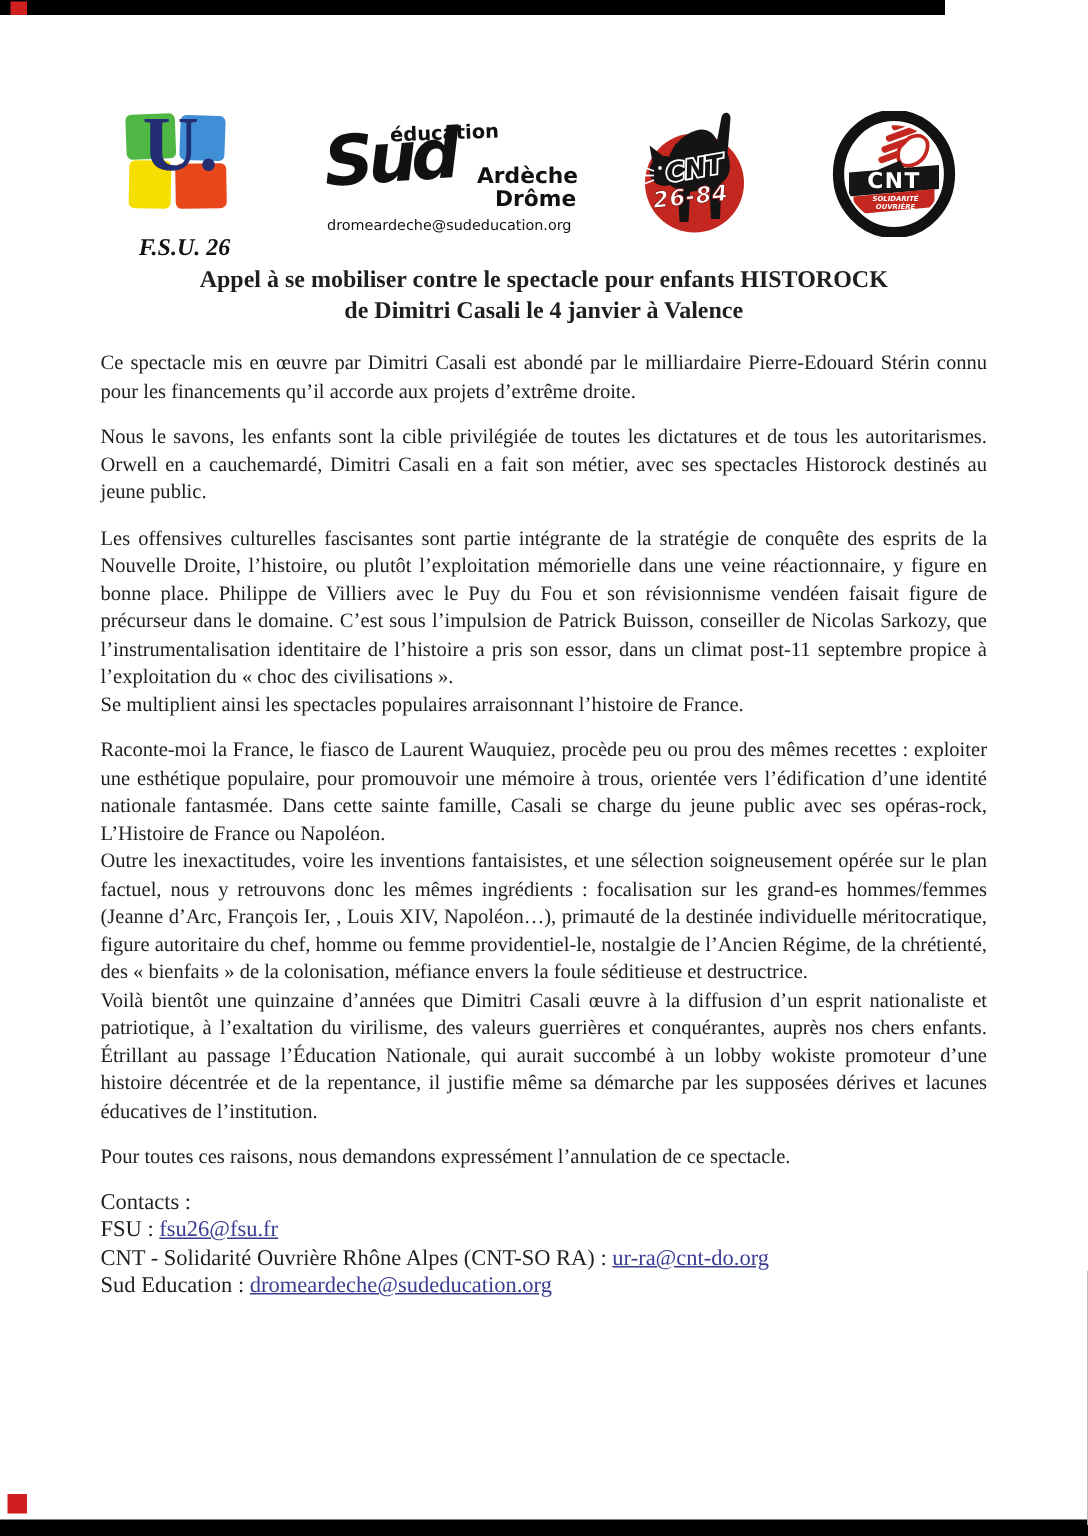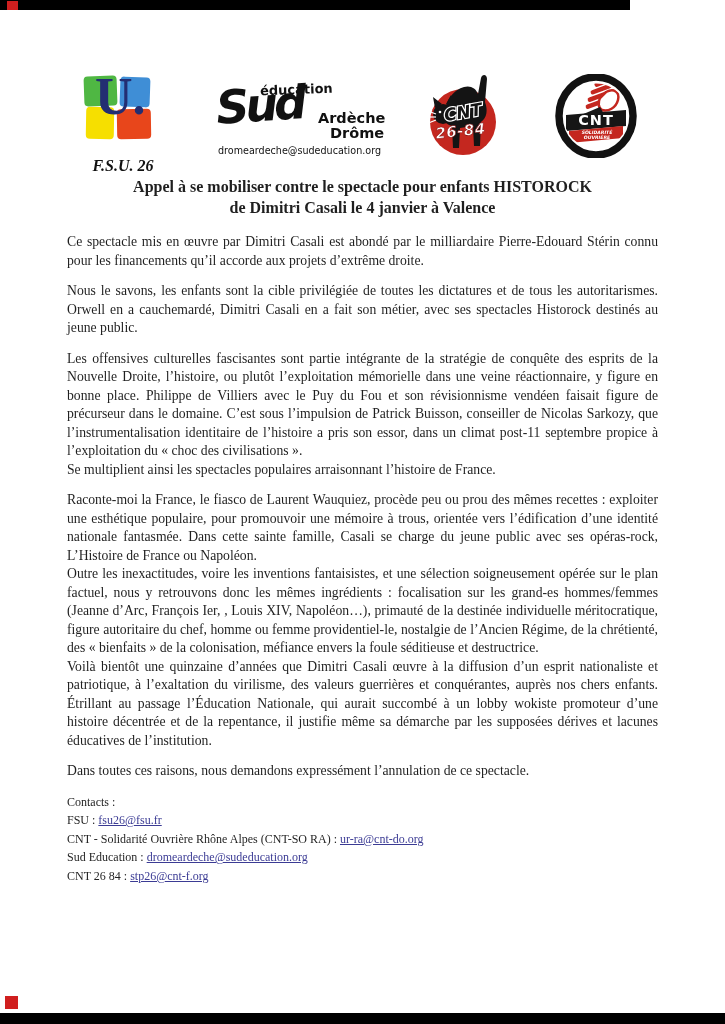--- a/index.html
+++ b/index.html
@@ -37,21 +37,21 @@
   .cnt2684-logo { position:absolute; left:424px; top:72px; width:80px; height:92px; }
   .cntso-logo   { position:absolute; left:554px; top:74px; width:84px; height:84px; }
   svg text { font-family:"DejaVu Sans",sans-serif; }
 
   
   .content { position:absolute; left:67px; top:176px; width:591px; }
   .doc-title { text-align:center; font-weight:bold; font-size:16px; line-height:21px; margin:0 0 15px 0; }
   .block { margin:0 0 12px 0; }
   .block p { margin:0; font-size:13.7px; line-height:18.5px; text-align:justify; }
   .contacts { margin-top:1px; }
-  .contacts div { font-size:12px; line-height:18.6px; }
+  .contacts div { font-size:15px; line-height:18.6px; }
   .email-link { color:var(--link-color,#3b3b94); text-decoration:underline; cursor:pointer; }
 </style>
 </head>
 <body>
 
 <div class="page">
 
   <div class="bar-top"></div>
   <div class="red-top"></div>
   <div class="red-bottom"></div>
@@ -137,32 +137,29 @@
       <p>Se multiplient ainsi les spectacles populaires arraisonnant l’histoire de France.</p>
     </div>
 
     <div class="block">
       <p>Raconte-moi la France, le fiasco de Laurent Wauquiez, procède peu ou prou des mêmes recettes : exploiter une esthétique populaire, pour promouvoir une mémoire à trous, orientée vers l’édification d’une identité nationale fantasmée. Dans cette sainte famille, Casali se charge du jeune public avec ses opéras-rock, L’Histoire de France ou Napoléon.</p>
       <p>Outre les inexactitudes, voire les inventions fantaisistes, et une sélection soigneusement opérée sur le plan factuel, nous y retrouvons donc les mêmes ingrédients : focalisation sur les grand-es hommes/femmes (Jeanne d’Arc, François Ier, , Louis XIV, Napoléon…), primauté de la destinée individuelle méritocratique, figure autoritaire du chef, homme ou femme providentiel-le, nostalgie de l’Ancien Régime, de la chrétienté, des « bienfaits » de la colonisation, méfiance envers la foule séditieuse et destructrice.</p>
       <p>Voilà bientôt une quinzaine d’années que Dimitri Casali œuvre à la diffusion d’un esprit nationaliste et patriotique, à l’exaltation du virilisme, des valeurs guerrières et conquérantes, auprès nos chers enfants. Étrillant au passage l’Éducation Nationale, qui aurait succombé à un lobby wokiste promoteur d’une histoire décentrée et de la repentance, il justifie même sa démarche par les supposées dérives et lacunes éducatives de l’institution.</p>
     </div>
 
     <div class="block">
-      <p>Dans toutes ces raisons, nous demandons expressément l’annulation de ce spectacle.</p>
+      <p>Pour toutes ces raisons, nous demandons expressément l’annulation de ce spectacle.</p>
     </div>
 
     <div class="contacts">
       <div>Contacts :</div>
       <div class="contact-line">
         <span>FSU : </span><a class="email-link">fsu26@fsu.fr</a>
       </div>
       <div class="contact-line">
         <span>CNT - Solidarité Ouvrière Rhône Alpes (CNT-SO RA) : </span><a class="email-link">ur-ra@cnt-do.org</a>
       </div>
       <div class="contact-line">
         <span>Sud Education : </span><a class="email-link">dromeardeche@sudeducation.org</a>
       </div>
-      <div class="contact-line">
-        <span>CNT 26 84 : </span><a class="email-link">stp26@cnt-f.org</a>
-      </div>
     </div>
   </div>
 </div>
 
 </body></html>

